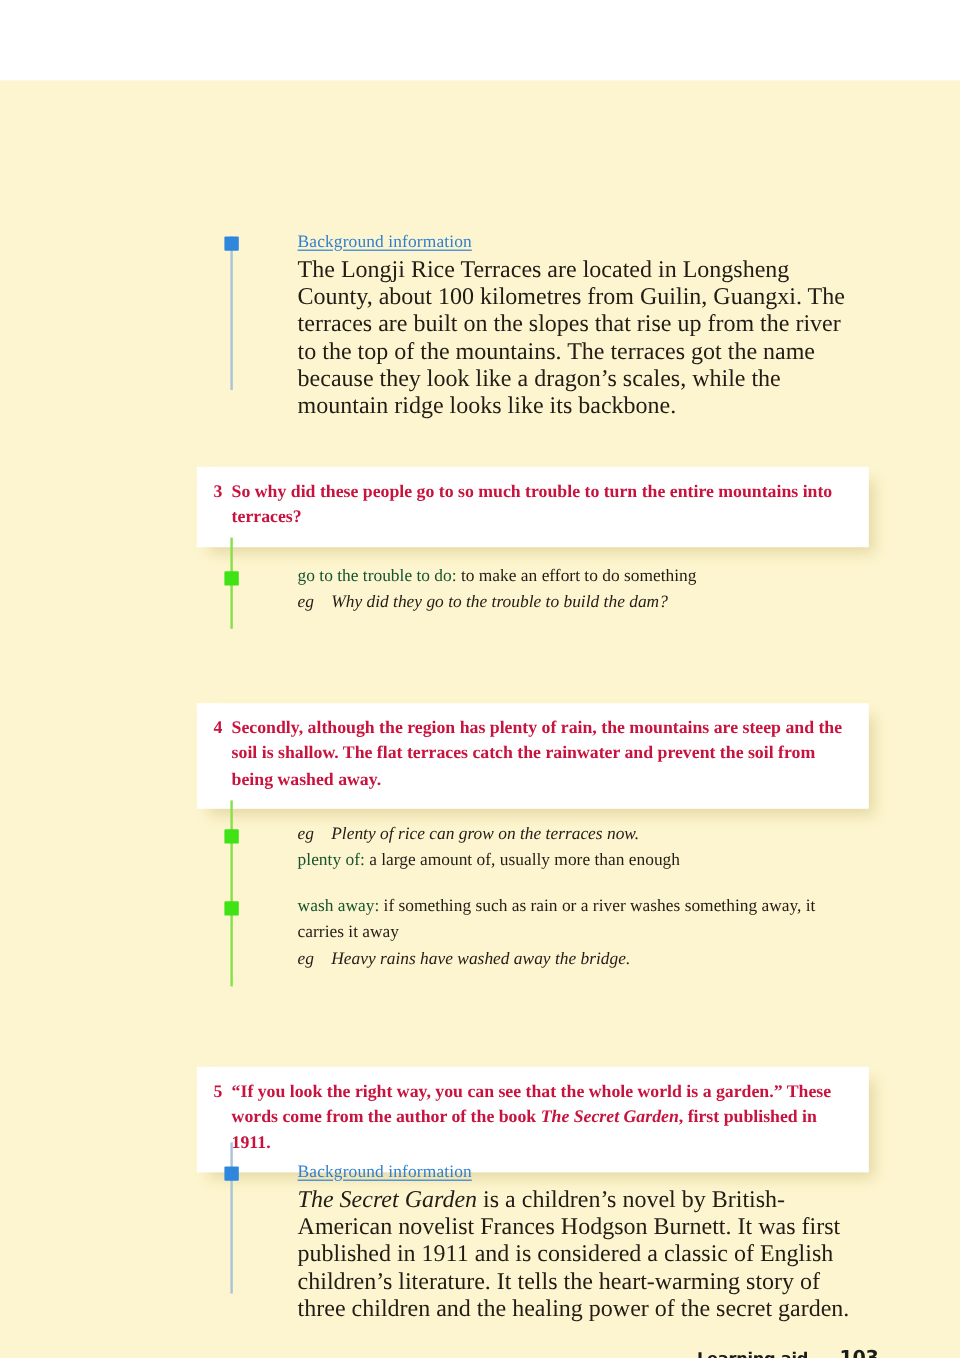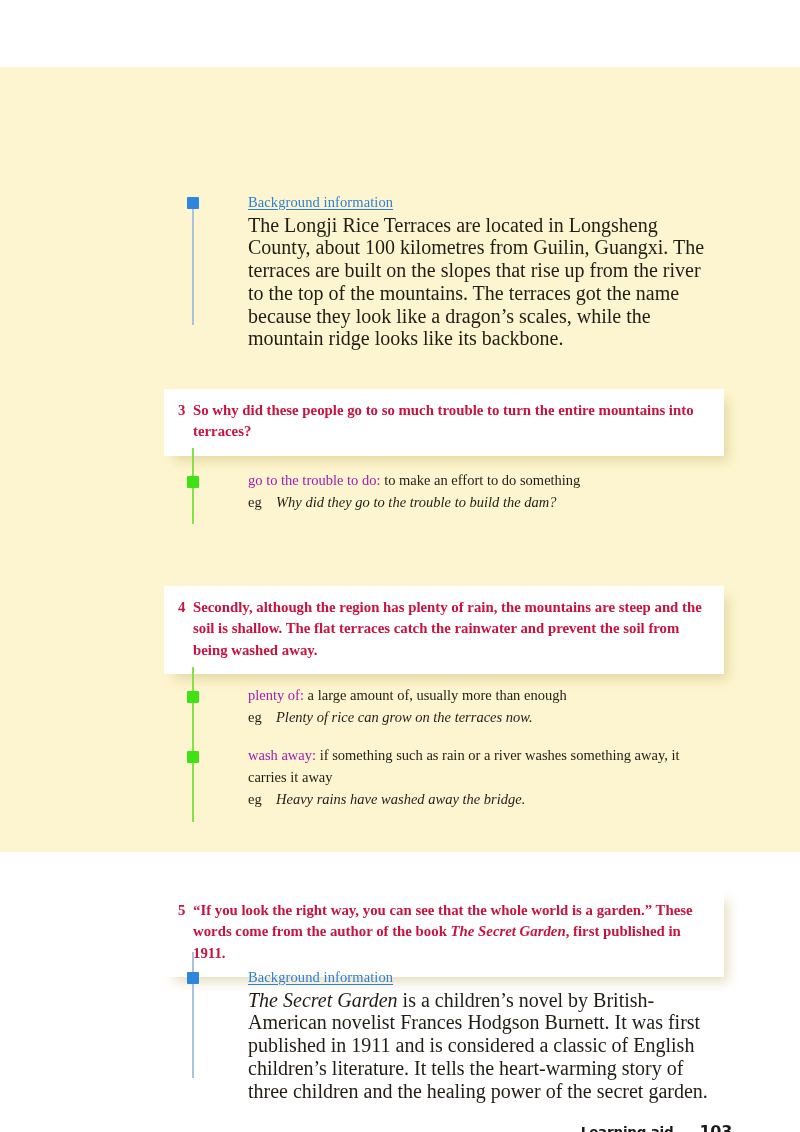--- a/index.html
+++ b/index.html
@@ -12,21 +12,21 @@
     background: #ffffff;
     font-family: "Liberation Serif", "DejaVu Serif", serif;
     overflow: hidden;
   }
 
   .page {
     position: absolute;
     left: 0;
     top: 67px;
     width: 800px;
-    height: 785px;
+    height: 1065px;
     background: #fdf5cf;
   }
 
   
   .note {
     position: absolute;
   }
   .note-rule {
     position: absolute;
     width: 2px;
@@ -97,25 +97,26 @@
   }
   .card-text em { font-style: italic; }
 
   
   .vocab {
     color: #221c16;
     font-size: 14.5px;
     line-height: 21.8px;
   }
   .vocab .head {
-    color: #a21caf;
+    color: #14532d;
   }
   .vocab .eg-label {
     display: inline-block;
     width: 28px;
+    font-style: italic;
   }
   .vocab .eg-text {
     font-style: italic;
   }
 
   
   .footer {
     position: absolute;
     left: 0;
     top: 1055px;
@@ -177,26 +178,26 @@
       <span class="card-num">4</span>
       <div class="card-text">Secondly, although the region has plenty of rain, the mountains are steep and the soil is shallow. The flat terraces catch the rainwater and prevent the soil from being washed away.</div>
     </div>
   </div>
 
   <div class="note" style="left:192px; top:600px;">
     <div class="note-rule green" style="height:155px;"></div>
 
     <div class="note-square green" style="top:24px;"></div>
     <div class="note-body" style="top:18px;">
+      <div class="vocab eg-row">
+        <span class="eg-label">eg</span><span class="eg-text">Plenty of rice can grow on the terraces now.</span>
+      </div>
       <div class="vocab">
         <span class="head">plenty of:</span>
         <span>a large amount of, usually more than enough</span>
-      </div>
-      <div class="vocab eg-row">
-        <span class="eg-label">eg</span><span class="eg-text">Plenty of rice can grow on the terraces now.</span>
       </div>
     </div>
 
     <div class="note-square green" style="top:84px;"></div>
     <div class="note-body" style="top:78px;">
       <div class="vocab">
         <span class="head">wash away:</span>
         <span>if something such as rain or a river washes something away, it carries it away</span>
       </div>
       <div class="vocab eg-row">

